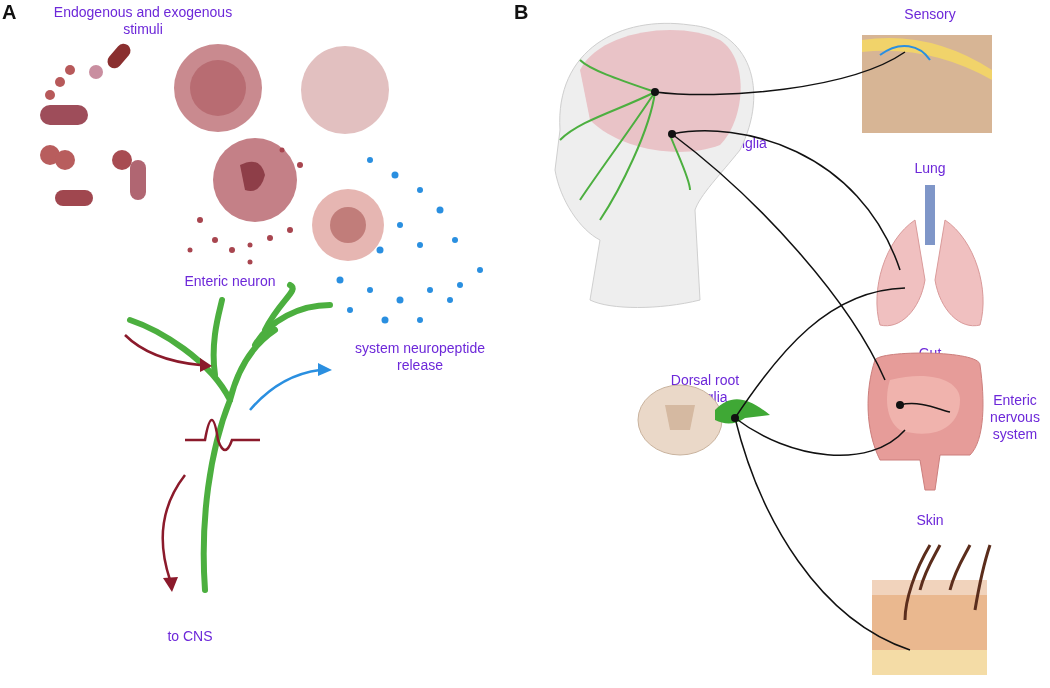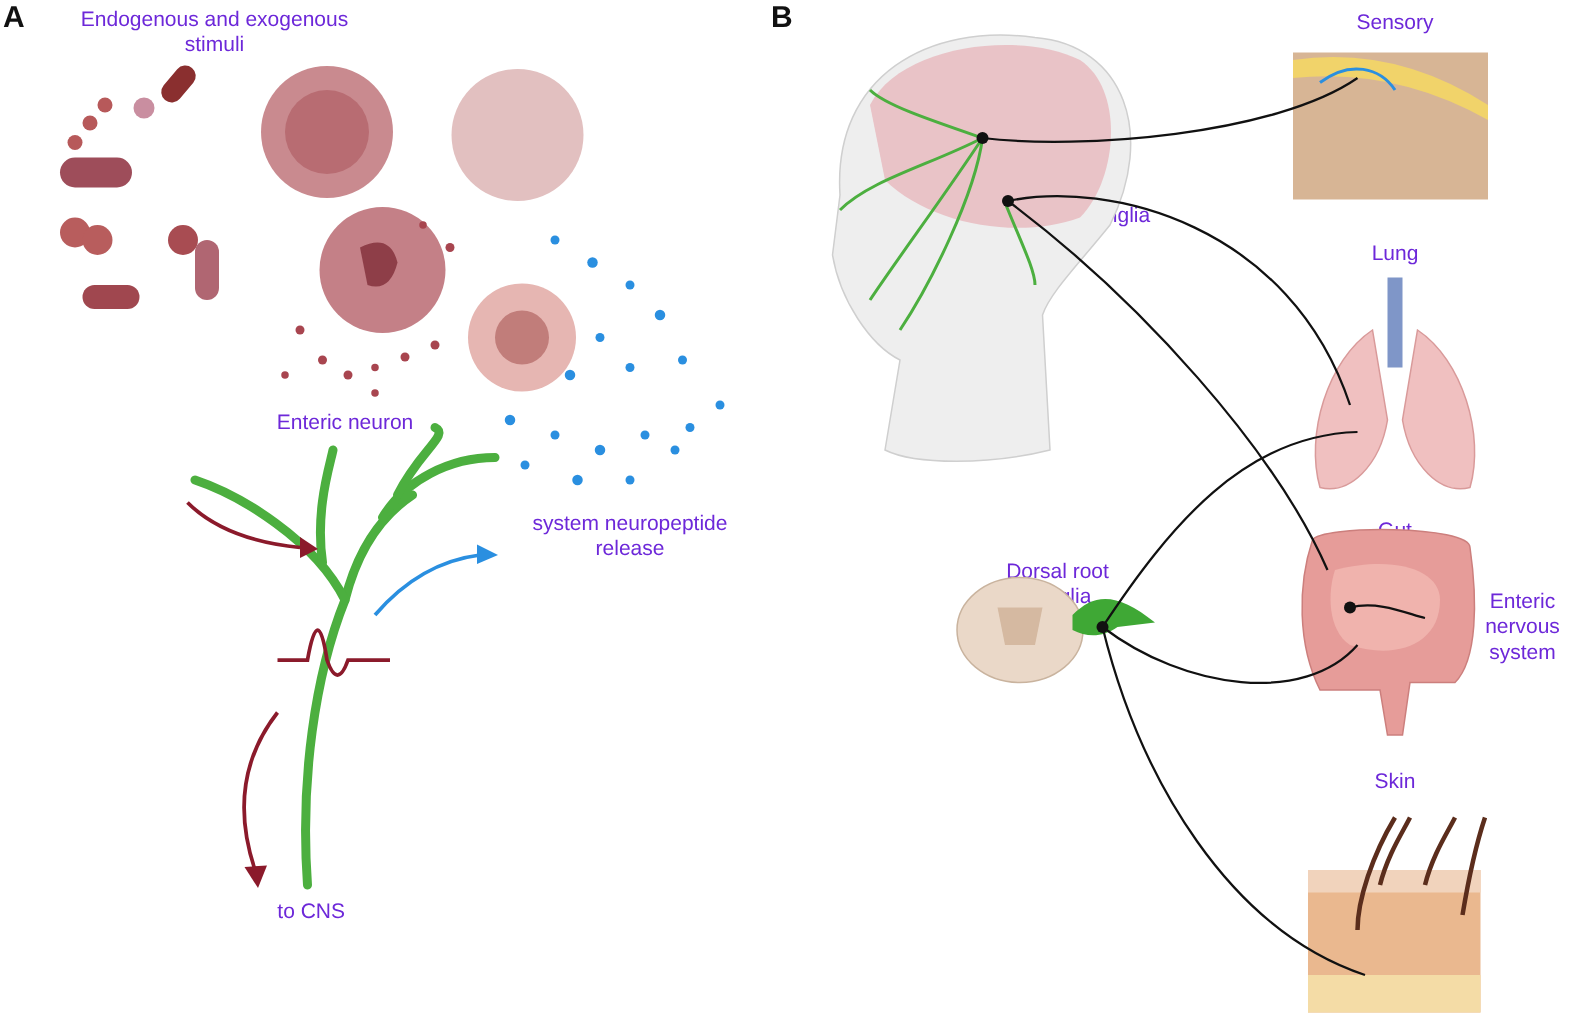--- a/index.html
+++ b/index.html
@@ -8,21 +8,21 @@
   .panel-letter{position:absolute;font-weight:bold;font-size:20px;line-height:20px;}
   svg{position:absolute;left:0;top:0;}
 </style>
 </head>
 <body>
 
 <div class="panel-letter" style="left:2px;top:2px;">A</div>
 <div class="lbl" style="left:38px;top:4px;width:210px;">Endogenous and exogenous stimuli</div>
 <div class="lbl" style="left:170px;top:273px;width:120px;">Enteric neuron</div>
 <div class="lbl" style="left:345px;top:340px;width:150px;">system neuropeptide release</div>
-<div class="lbl" style="left:150px;top:599px;width:80px;text-align:right;">to CNS</div>
+<div class="lbl" style="left:150px;top:628px;width:80px;">to CNS</div>
 
 <div class="panel-letter" style="left:514px;top:2px;">B</div>
 <div class="lbl" style="left:598px;top:52px;width:140px;text-align:left;">Trigeminal ganglia</div>
 <div class="lbl" style="left:683px;top:135px;width:120px;text-align:left;">Vagal ganglia</div>
 <div class="lbl" style="left:660px;top:372px;width:90px;">Dorsal root ganglia</div>
 <div class="lbl" style="left:880px;top:6px;width:100px;">Sensory</div>
 <div class="lbl" style="left:900px;top:160px;width:60px;">Lung</div>
 <div class="lbl" style="left:905px;top:345px;width:50px;">Gut</div>
 <div class="lbl" style="left:980px;top:392px;width:70px;text-align:center;">Enteric nervous system</div>
 <div class="lbl" style="left:900px;top:512px;width:60px;">Skin</div>

